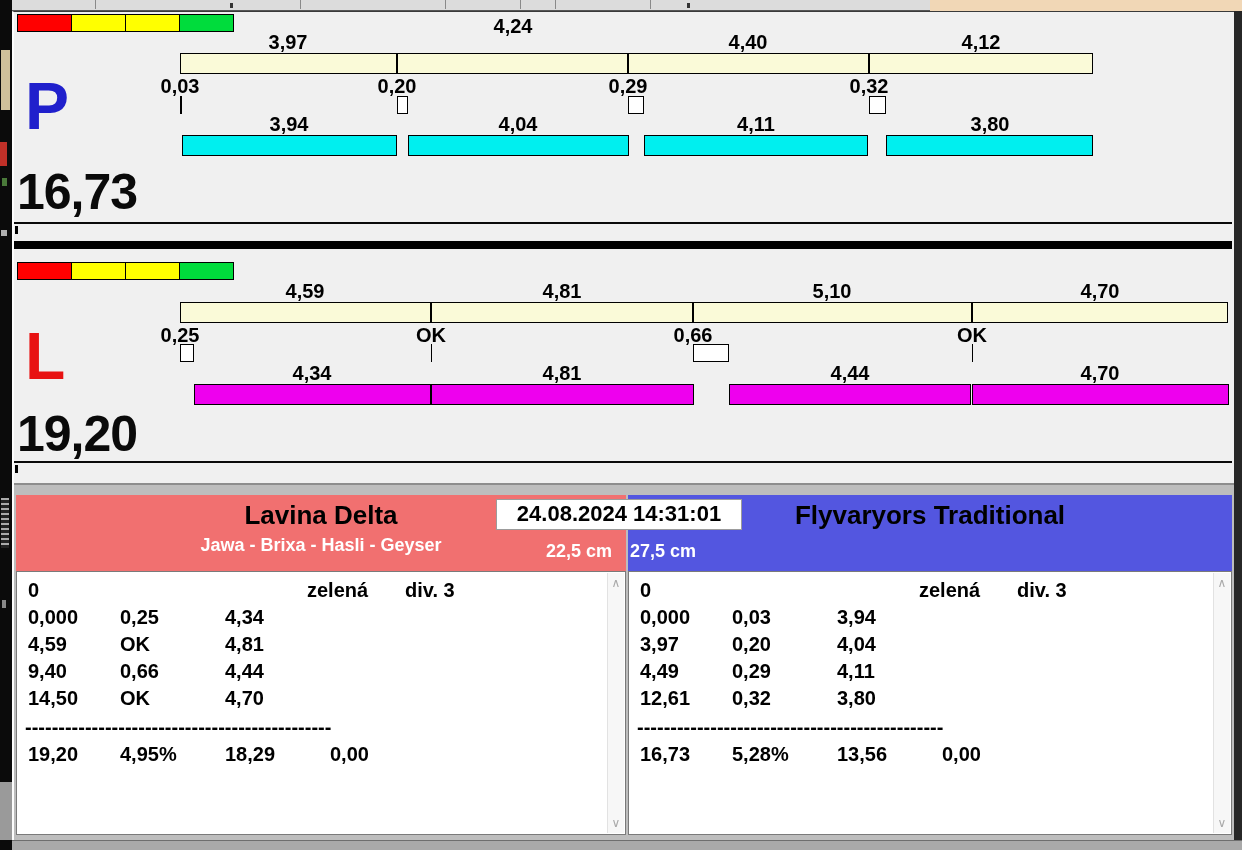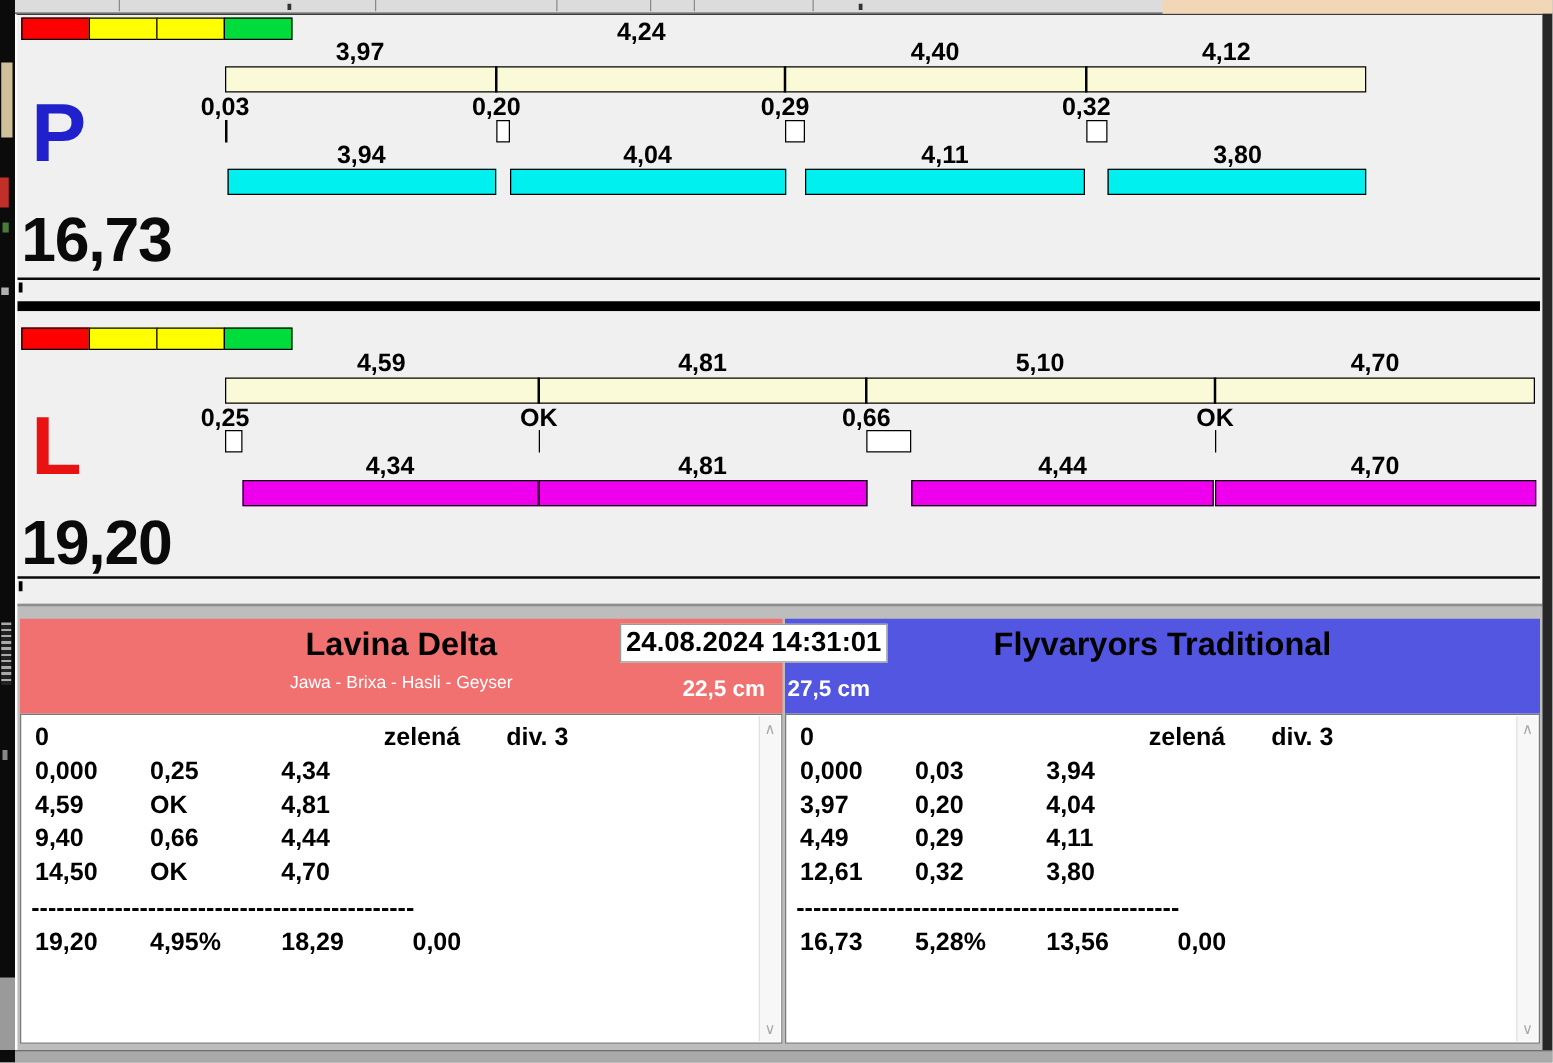--- a/index.html
+++ b/index.html
@@ -57,41 +57,41 @@
   .t2{top:453px}
   #section-divider{position:absolute;left:0;top:229px;width:1218px;height:8px;background:#000}
 
   
   #scoreboard{position:absolute;left:0;top:471px;width:1220px;height:358px;background:#bdbdbd;border-top:2px solid #8d8d8d}
   .panel{position:absolute;top:10px;height:340px}
   .panel.left{left:2px;width:610px}
   .panel.right{left:614px;width:604px}
   .panel header{position:absolute;left:0;top:0;right:0;height:76px}
   .team{text-align:center;font-size:26px;font-weight:700;color:#000;padding-top:6px;line-height:28px}
-  .dogs{text-align:center;font-size:14px;font-weight:400;color:#fff;padding-top:6px;line-height:20px}
+  .dogs{text-align:center;font-size:18px;font-weight:700;color:#fff;padding-top:6px;line-height:20px}
   .jump-height{position:absolute;font-size:18px;font-weight:700;color:#fff;top:44px;line-height:24px}
   .panel.left .jump-height{right:14px}
   .panel.right .jump-height{left:2px}
   .textarea{position:absolute;left:0;top:76px;right:0;bottom:0;background:#fff;border:1px solid #7a7a7a}
   .rows{position:absolute;left:8px;top:6px;right:22px;height:200px;font-size:20px;font-weight:700;color:#000}
   .row{position:absolute;left:0;right:0;height:27px;line-height:24px}
   .r0{top:0}.r1{top:27px}.r2{top:54px}.r3{top:81px}.r4{top:108px}
   .rsep{top:137px;white-space:nowrap;overflow:hidden}
   .rtot{top:164px}
   .c1{position:absolute;left:3px}
   .c2{position:absolute;left:95px}
   .c3{position:absolute;left:200px}
   .c4{position:absolute;left:305px}
   .c5{position:absolute;left:282px}
   .c6{position:absolute;left:380px}
   .scrollbar{position:absolute;right:1px;top:1px;bottom:1px;width:17px;background:#f7f7f7;border-left:1px solid #e2e2e2}
   .arr{position:absolute;left:0;right:0;text-align:center;color:#a9a9a9;font-size:12px;font-weight:400;line-height:16px;cursor:default}
   .arr.up{top:2px}
   .arr.down{bottom:2px}
-  #datetime-box{position:absolute;left:482px;top:14px;width:214px;height:31px;background:#fff;border:1px solid #9c9c9c;text-align:center;font-size:22px;font-weight:700;color:#000;line-height:28px;z-index:3}
+  #datetime-box{position:absolute;left:482px;top:14px;width:246px;height:31px;background:#fff;border:1px solid #9c9c9c;text-align:center;font-size:22px;font-weight:700;color:#000;line-height:28px;z-index:3}
 </style>
 </head>
 <body>
 
 <div id="left-strip">
   <div class="frag f1"></div>
   <div class="frag f2"></div>
   <div class="frag f3"></div>
   <div class="frag f4"></div>
   <div class="frag f5"></div>

